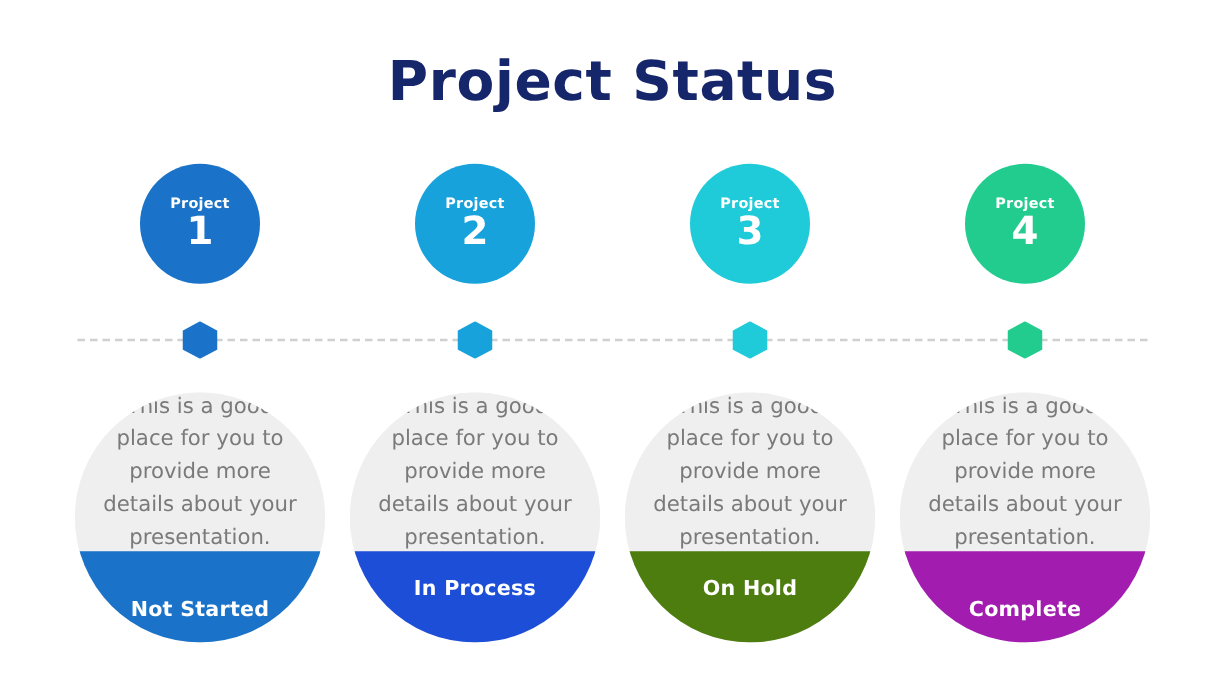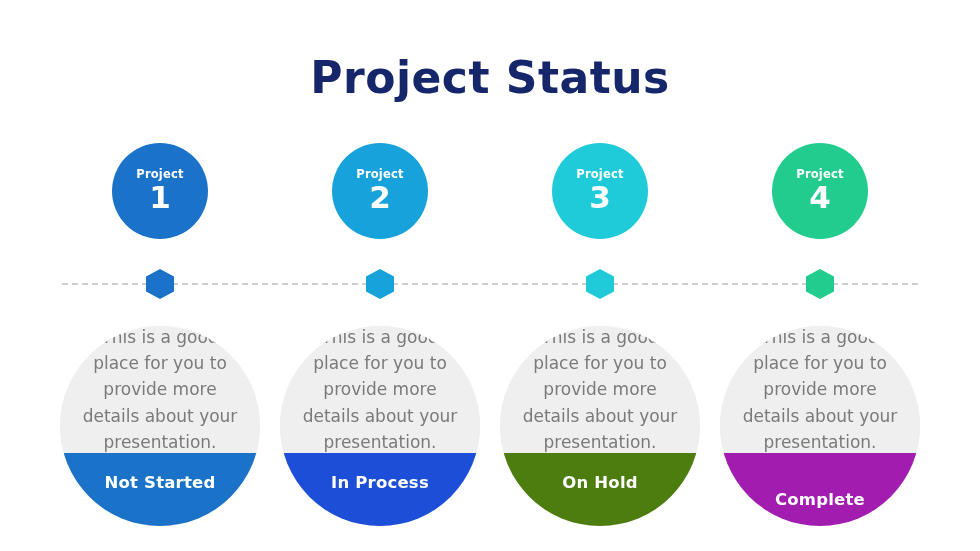--- a/index.html
+++ b/index.html
@@ -12,21 +12,21 @@
     height: 551px;
     background: #ffffff;
     font-family: "Liberation Sans", sans-serif;
     overflow: hidden;
     position: relative;
   }
 
   #slide {
     position: absolute;
     left: 0;
-    top: 16px;
+    top: 4px;
     width: 980px;
     height: 403px;
     background: #ffffff;
   }
 
   
   #page-title {
     position: absolute;
     left: 0;
     top: 40px;
@@ -190,21 +190,21 @@
   <div class="hex-marker" style="left:806px;">
     <svg viewBox="0 0 28 30">
         <polygon points="14,0 28,7.5 28,22.5 14,30 0,22.5 0,7.5" fill="#22cc8e"></polygon>
       </svg>
   </div>
 
   <div class="status-circle" style="left: 60px; background: rgb(239, 239, 239);">
     <div class="sc-body" style="background: rgb(239, 239, 239);">
       <div class="sc-text" style="color: rgb(122, 122, 122);">This is a good place for you to provide more details about your presentation.</div>
     </div>
-    <div class="sc-footer" style="background: rgb(26, 115, 200);">
+    <div class="sc-footer" style="background: rgb(26, 115, 200); align-items: center;">
       <span class="sc-footer-label">Not Started</span>
     </div>
   </div>
 
   <div class="status-circle" style="left: 280px; background: rgb(239, 239, 239);">
     <div class="sc-body" style="background: rgb(239, 239, 239);">
       <div class="sc-text" style="color: rgb(122, 122, 122);">This is a good place for you to provide more details about your presentation.</div>
     </div>
     <div class="sc-footer" style="background: #1d4ed8;">
       <span class="sc-footer-label">In Process</span>

